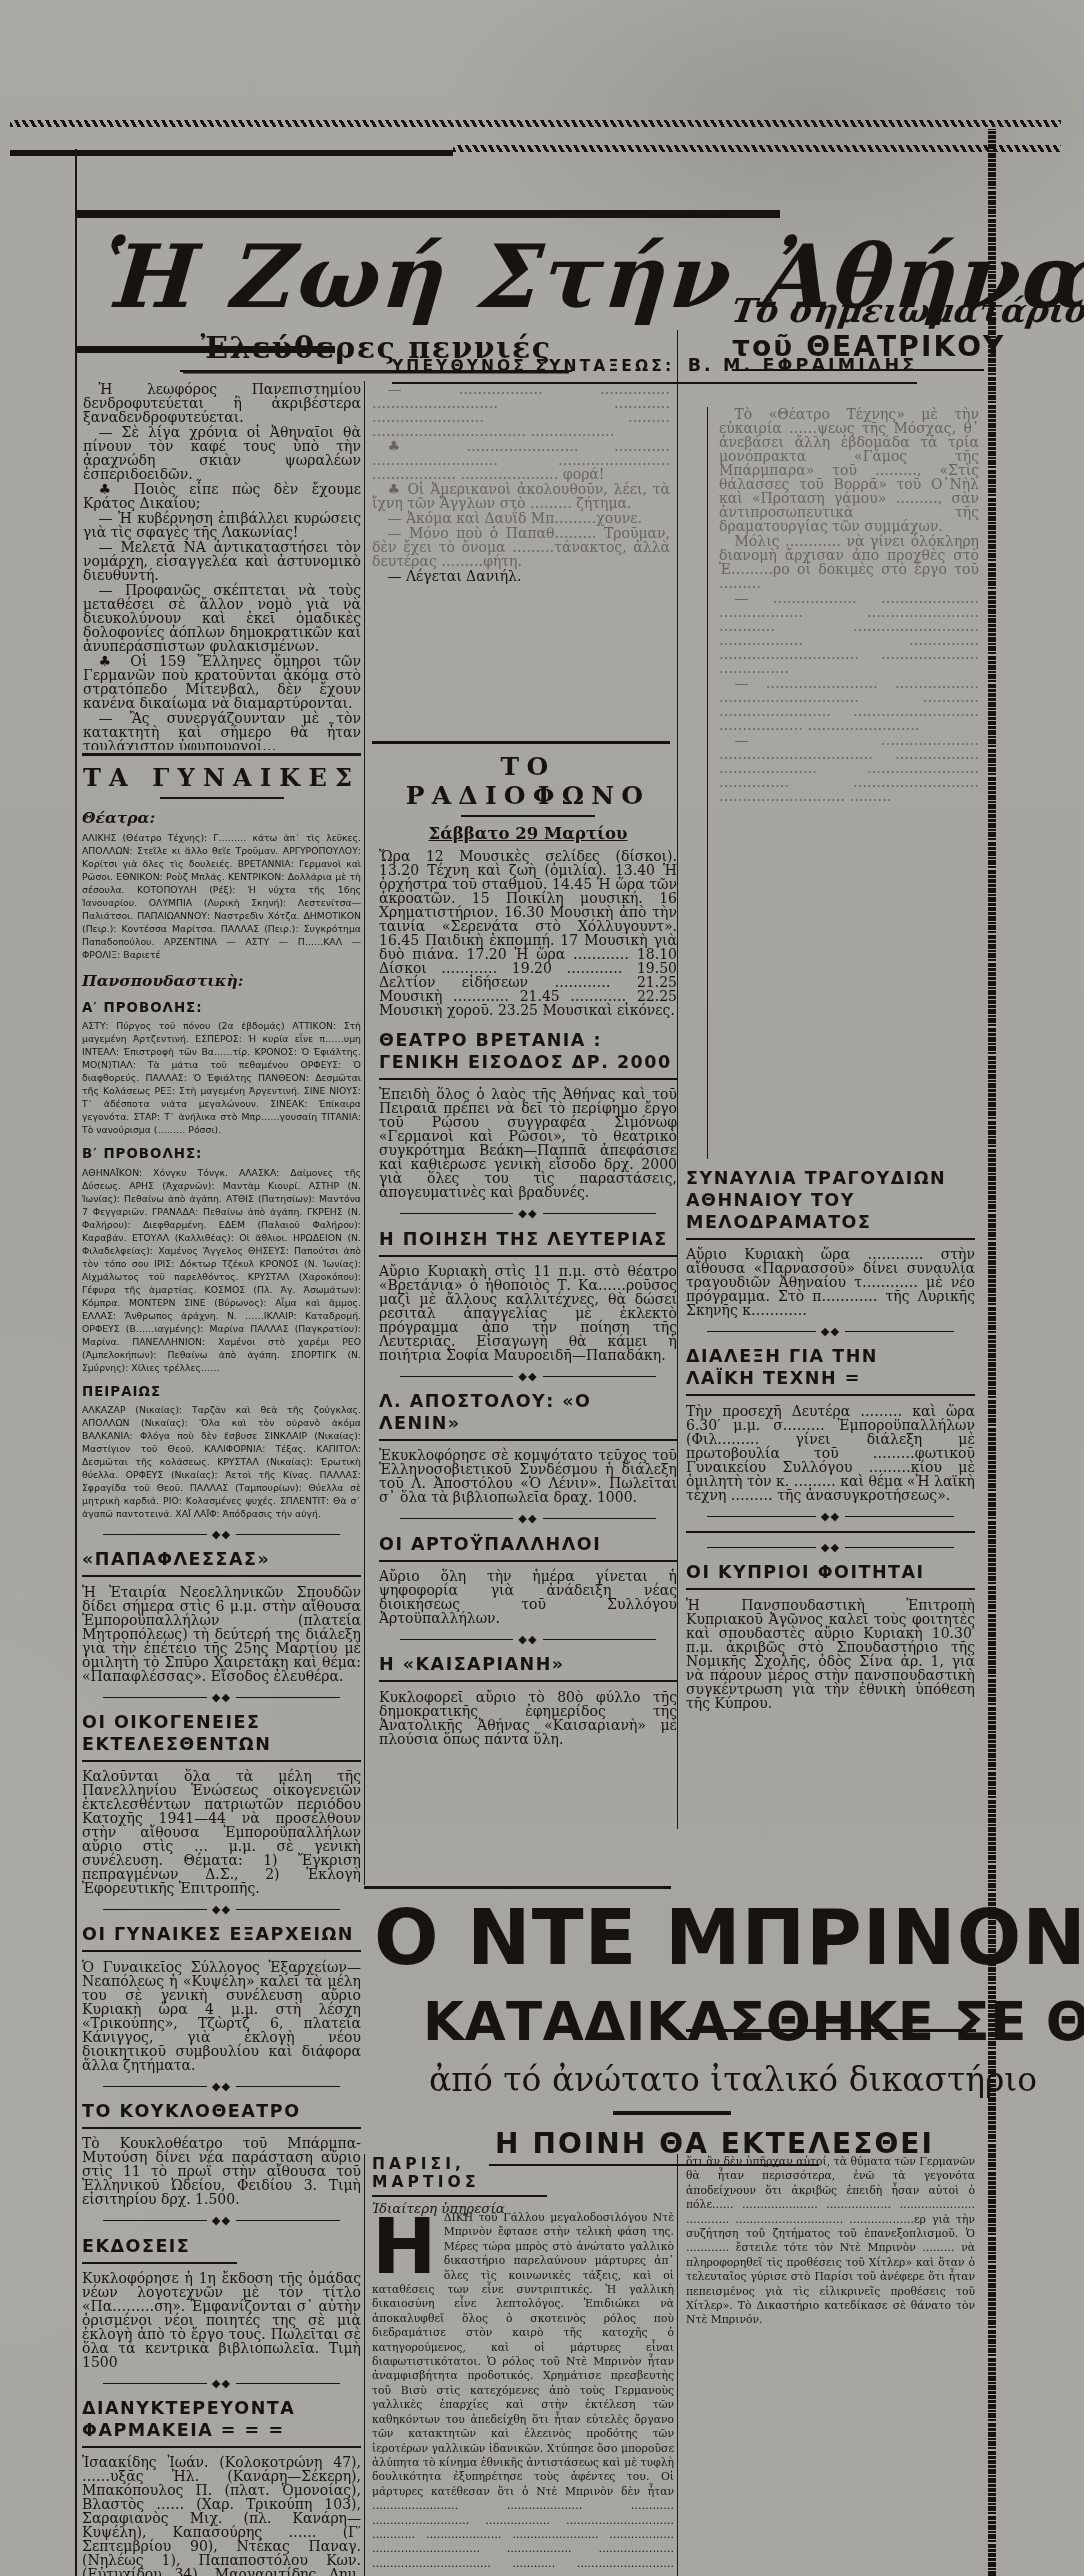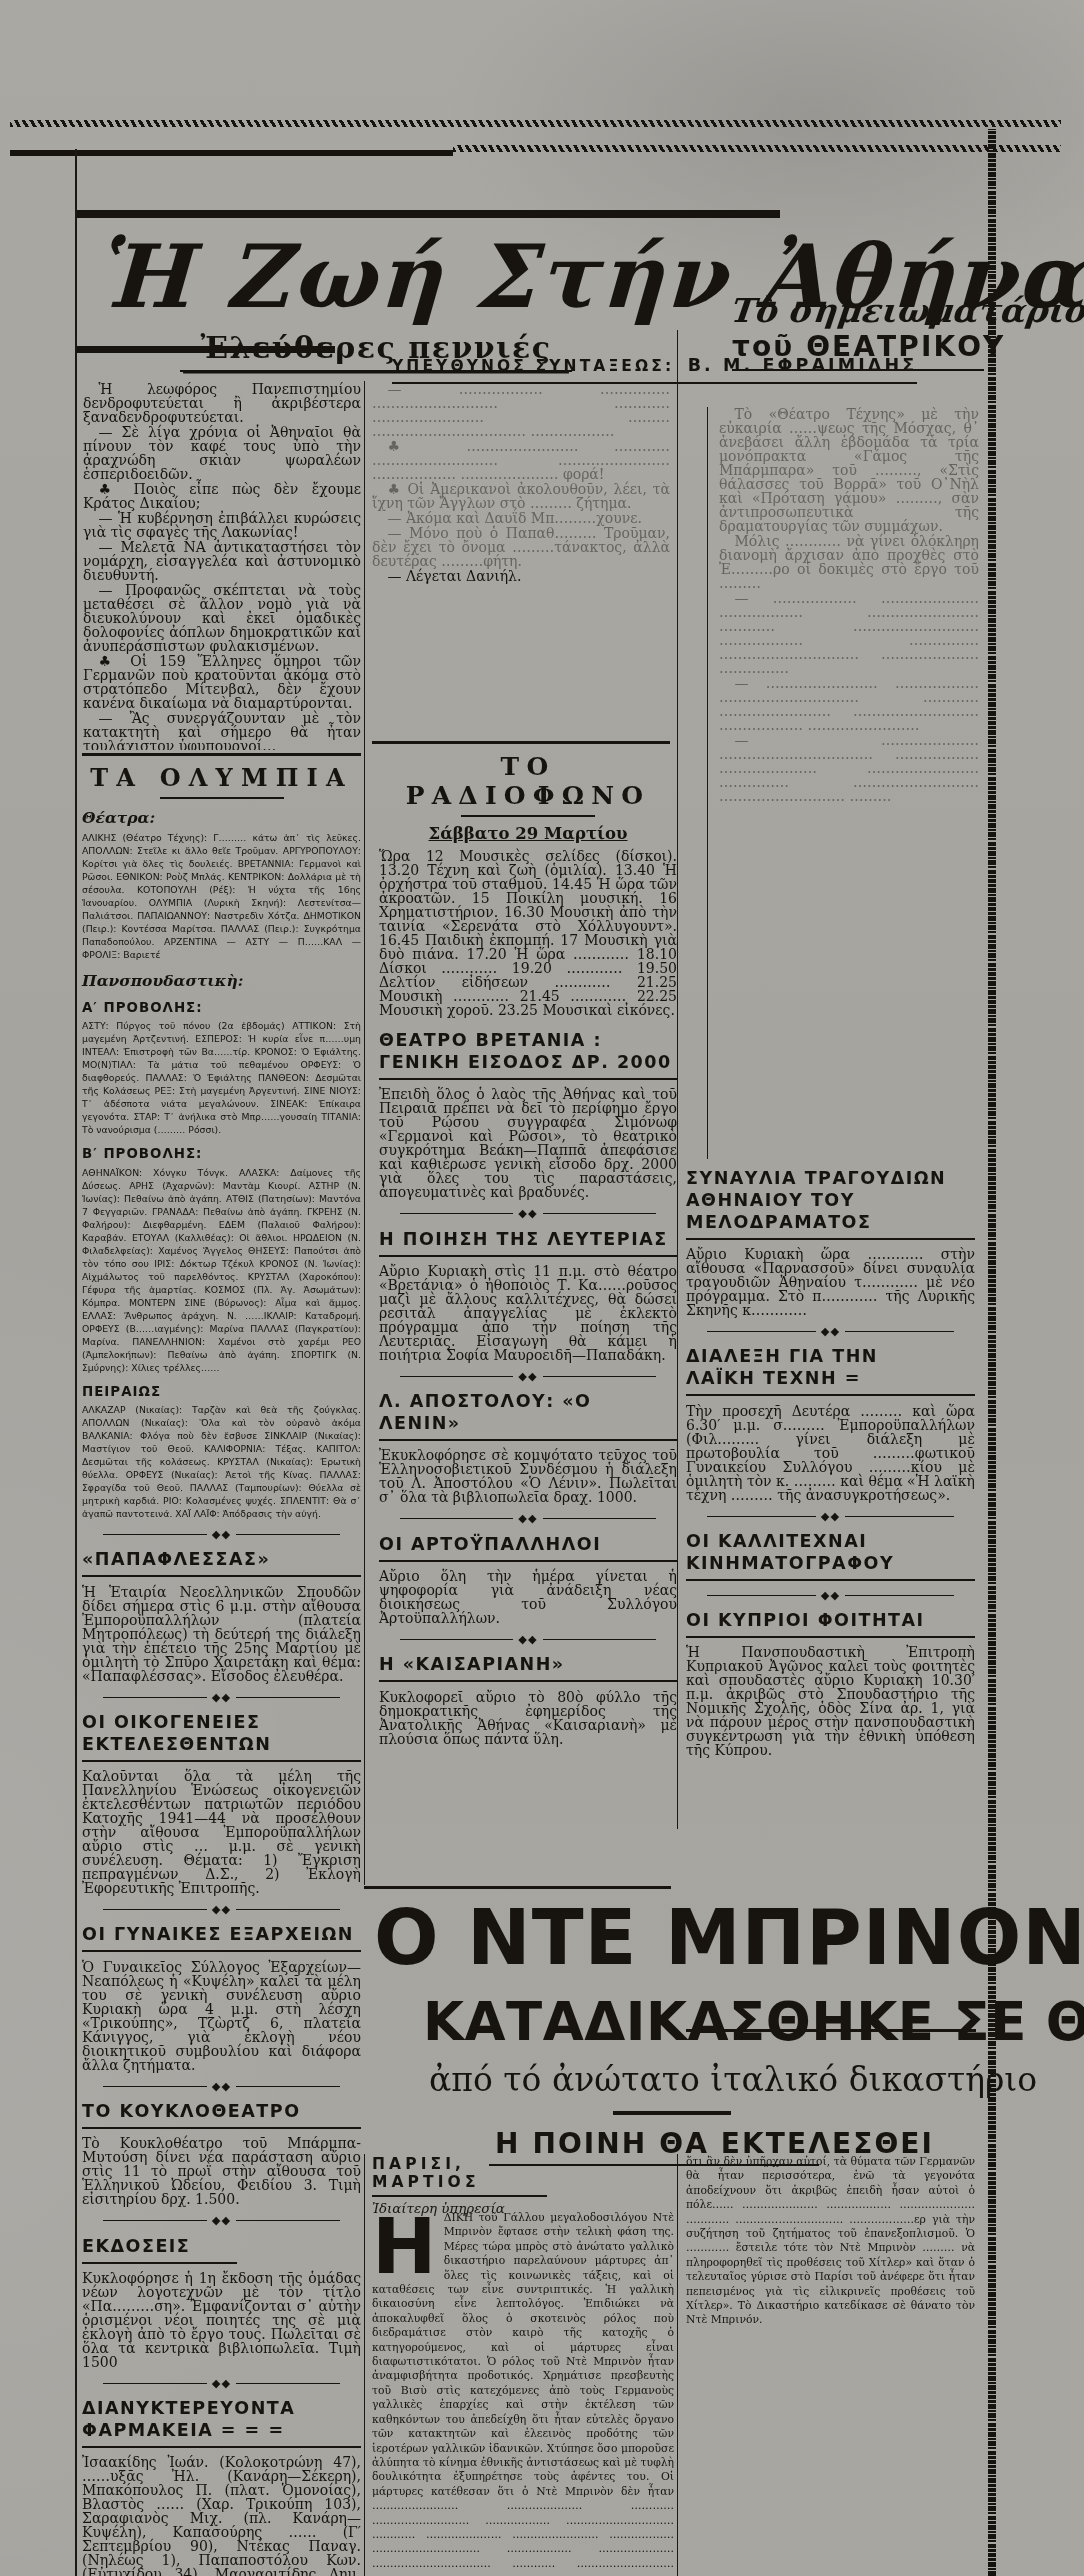--- a/index.html
+++ b/index.html
@@ -115,21 +115,21 @@
     </div>
   <div class="abs hrule" style="left:372px;top:741px;width:298px;height:2.6px;"></div>
 
   <div class="abs vrule" style="left:364px;top:381px;height:1504px;width:1px;"></div>
   <div class="abs vrule" style="left:364px;top:2154px;height:1030px;width:1px;"></div>
   <div class="abs vrule" style="left:677px;top:330px;height:1499px;width:1px;"></div>
   <div class="abs vrule" style="left:677px;top:2154px;height:608px;width:1px;"></div>
 
   <div class="abs" style="left:82px;top:753px;width:279px;">
     <div class="hrule" style="height:2.6px;"></div>
-    <div class="theamata-title" style="margin-top:7.2px;">ΤΑ ΟΛΥΜΠΙΑ</div>
+    <div class="theamata-title" style="margin-top:7.2px;">ΤΑ ΓΥΝΑΙΚΕΣ</div>
     <div class="center-rule" style="width:124px;"></div>
     <div class="ital-label">Θέατρα:</div>
     <div class="listing">ΑΛΙΚΗΣ (Θέατρο Τέχνης): Γ……… κάτω ἀπ᾽ τὶς λεῦκες. ΑΠΟΛΛΩΝ: Στεῖλε κι ἄλλο θεῖε Τροῦμαν. ΑΡΓΥΡΟΠΟΥΛΟΥ: Κορίτσι γιὰ ὅλες τὶς δουλειές. ΒΡΕΤΑΝΝΙΑ: Γερμανοὶ καὶ Ρῶσοι. ΕΘΝΙΚΟΝ: Ροὺζ Μπλάς. ΚΕΝΤΡΙΚΟΝ: Δολλάρια μὲ τὴ σέσουλα. ΚΟΤΟΠΟΥΛΗ (Ρέξ): Ἡ νύχτα τῆς 16ης Ἰανουαρίου. ΟΛΥΜΠΙΑ (Λυρικὴ Σκηνή): Λεστενίτσα—Παλιάτσοι. ΠΑΠΑΙΩΑΝΝΟΥ: Ναστρεδὶν Χότζα. ΔΗΜΟΤΙΚΟΝ (Πειρ.): Κοντέσσα Μαρίτσα. ΠΑΛΛΑΣ (Πειρ.): Συγκρότημα Παπαδοπούλου. ΑΡΖΕΝΤΙΝΑ — ΑΣΤΥ — Π……ΚΑΛ — ΦΡΟΛΙΞ: Βαριετέ</div>
     <div class="ital-label">Πανσπουδαστικὴ:</div>
     <div class="sub-label">Α′ ΠΡΟΒΟΛΗΣ:</div>
     <div class="listing">ΑΣΤΥ: Πύργος τοῦ πόνου (2α ἑβδομάς) ΑΤΤΙΚΟΝ: Στὴ μαγεμένη Ἀρτζεντινή. ΕΣΠΕΡΟΣ: Ἡ κυρία εἶνε π……υμη ΙΝΤΕΑΛ: Ἐπιστροφὴ τῶν Βα……τίρ. ΚΡΟΝΟΣ: Ὁ Ἐφιάλτης. ΜΟ(Ν)ΤΙΑΛ: Τὰ μάτια τοῦ πεθαμένου ΟΡΦΕΥΣ: Ὁ διαφθορεύς. ΠΑΛΛΑΣ: Ὁ Ἐφιάλτης ΠΑΝΘΕΟΝ: Δεσμῶται τῆς Κολάσεως ΡΕΞ: Στὴ μαγεμένη Ἀργεντινή. ΣΙΝΕ ΝΙΟΥΣ: Τ᾽ ἀδέσποτα νιάτα μεγαλώνουν. ΣΙΝΕΑΚ: Ἐπίκαιρα γεγονότα. ΣΤΑΡ: Τ᾽ ἀνήλικα στὸ Μπρ……γουσαίη ΤΙΤΑΝΙΑ: Τὸ νανούρισμα (……… Ρόσσι).</div>
     <div class="sub-label">Β′ ΠΡΟΒΟΛΗΣ:</div>
     <div class="listing">ΑΘΗΝΑΪΚΟΝ: Χόνγκυ Τόνγκ. ΑΛΑΣΚΑ: Δαίμονες τῆς Δύσεως. ΑΡΗΣ (Ἀχαρνῶν): Μαντὰμ Κιουρί. ΑΣΤΗΡ (Ν. Ἰωνίας): Πεθαίνω ἀπὸ ἀγάπη. ΑΤΘΙΣ (Πατησίων): Μαντόνα 7 Φεγγαριῶν. ΓΡΑΝΑΔΑ: Πεθαίνω ἀπὸ ἀγάπη. ΓΚΡΕΗΣ (Ν. Φαλήρου): Διεφθαρμένη. ΕΔΕΜ (Παλαιοῦ Φαλήρου): Καραβάν. ΕΤΟΥΑΛ (Καλλιθέας): Οἱ ἄθλιοι. ΗΡΩΔΕΙΟΝ (Ν. Φιλαδελφείας): Χαμένος Ἄγγελος ΘΗΣΕΥΣ: Παπούτσι ἀπὸ τὸν τόπο σου ΙΡΙΣ: Δόκτωρ Τζέκυλ ΚΡΟΝΟΣ (Ν. Ἰωνίας): Αἰχμάλωτος τοῦ παρελθόντος. ΚΡΥΣΤΑΛ (Χαροκόπου): Γέφυρα τῆς ἁμαρτίας. ΚΟΣΜΟΣ (Πλ. Ἁγ. Ἀσωμάτων): Κόμπρα. ΜΟΝΤΕΡΝ ΣΙΝΕ (Βύρωνος): Αἷμα καὶ ἄμμος. ΕΛΛΑΣ: Ἄνθρωπος ἀράχνη. Ν. ……ΙΚΛΑΙΡ: Καταδρομή. ΟΡΦΕΥΣ (Β……ιαγμένης): Μαρίνα ΠΑΛΛΑΣ (Παγκρατίου): Μαρίνα. ΠΑΝΕΛΛΗΝΙΟΝ: Χαμένοι στὸ χαρέμι ΡΕΟ (Ἀμπελοκήπων): Πεθαίνω ἀπὸ ἀγάπη. ΣΠΟΡΤΙΓΚ (Ν. Σμύρνης): Χίλιες τρέλλες……</div>
     <div class="sub-label">ΠΕΙΡΑΙΩΣ</div>
     <div class="listing">ΑΛΚΑΖΑΡ (Νικαίας): Ταρζὰν καὶ θεὰ τῆς ζούγκλας. ΑΠΟΛΛΩΝ (Νικαίας): Ὅλα καὶ τὸν οὐρανὸ ἀκόμα ΒΑΛΚΑΝΙΑ: Φλόγα ποὺ δὲν ἔσβυσε ΣΙΝΚΛΑΙΡ (Νικαίας): Μαστίγιον τοῦ Θεοῦ. ΚΑΛΙΦΟΡΝΙΑ: Τέξας. ΚΑΠΙΤΟΛ: Δεσμῶται τῆς κολάσεως. ΚΡΥΣΤΑΛ (Νικαίας): Ἐρωτικὴ θύελλα. ΟΡΦΕΥΣ (Νικαίας): Ἀετοὶ τῆς Κίνας. ΠΑΛΛΑΣ: Σφραγίδα τοῦ Θεοῦ. ΠΑΛΛΑΣ (Ταμπουρίων): Θύελλα σὲ μητρικὴ καρδιά. ΡΙΟ: Κολασμένες ψυχές. ΣΠΛΕΝΤΙΤ: Θὰ σ᾽ ἀγαπῶ παντοτεινά. ΧΑΪ ΛΑΪΦ: Ἀπόδρασις τὴν αὐγή.</div>
@@ -232,21 +232,20 @@
     <div class="fleuron">
         <span>◆◆</span>
       </div>
     <div class="sec-h"><span>ΔΙΑΛΕΞΗ ΓΙΑ ΤΗΝ</span><br><span>ΛΑΪΚΗ ΤΕΧΝΗ</span> =</div>
     <div class="sec-rule"></div>
     <div class="bodytext">Τὴν προσεχῆ Δευτέρα ……… καὶ ὥρα 6.30′ μ.μ. σ……… Ἐμποροϋπαλλήλων (Φιλ……… γίνει διάλεξη μὲ πρωτοβουλία τοῦ ………φωτικοῦ Γυναικείου Συλλόγου ………κίου μὲ ὁμιλητὴ τὸν κ. ……… καὶ θέμα «Ἡ λαϊκὴ τέχνη ……… τῆς ἀνασυγκροτήσεως».</div>
 
     <div class="fleuron">
         <span>◆◆</span>
       </div>
-    <div class="sec-h"><span>ΟΙ ΚΑΛΛΙΤΕΧΝΑΙ</span><br><span>ΚΙΝΗΜΑΤΟΓΡΑΦΟΥ</span></div>
     <div class="sec-rule"></div>
 
     <div class="fleuron">
         <span>◆◆</span>
       </div>
     <div class="sec-h">ΟΙ ΚΥΠΡΙΟΙ ΦΟΙΤΗΤΑΙ</div>
     <div class="sec-rule"></div>
     <div class="bodytext">Ἡ Πανσπουδαστικὴ Ἐπιτροπὴ Κυπριακοῦ Ἀγῶνος καλεῖ τοὺς φοιτητὲς καὶ σπουδαστὲς αὔριο Κυριακὴ 10.30′ π.μ. ἀκριβῶς στὸ Σπουδαστήριο τῆς Νομικῆς Σχολῆς, ὁδὸς Σίνα ἀρ. 1, γιὰ νὰ πάρουν μέρος στὴν πανσπουδαστικὴ συγκέντρωση γιὰ τὴν ἐθνικὴ ὑπόθεση τῆς Κύπρου.</div>
   </div>
   <div class="abs hrule" style="left:686px;top:2029px;width:290px;height:2.6px;"></div>

